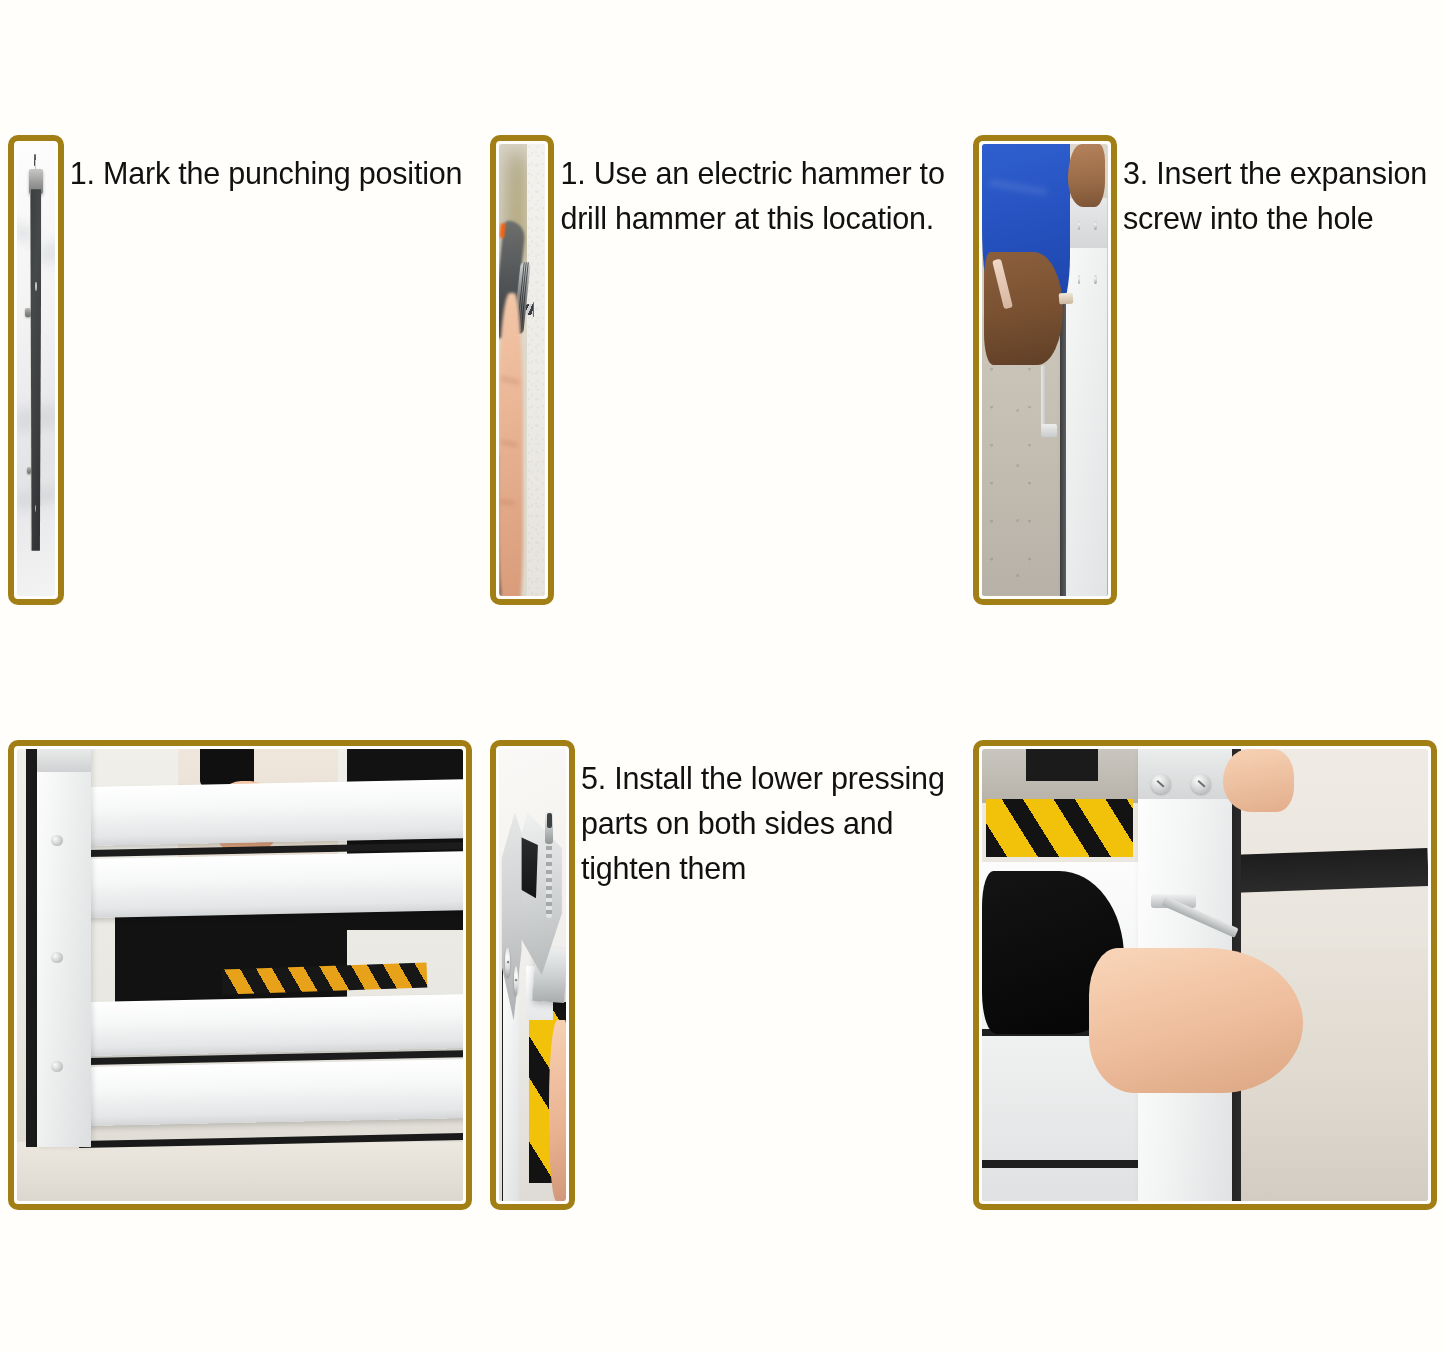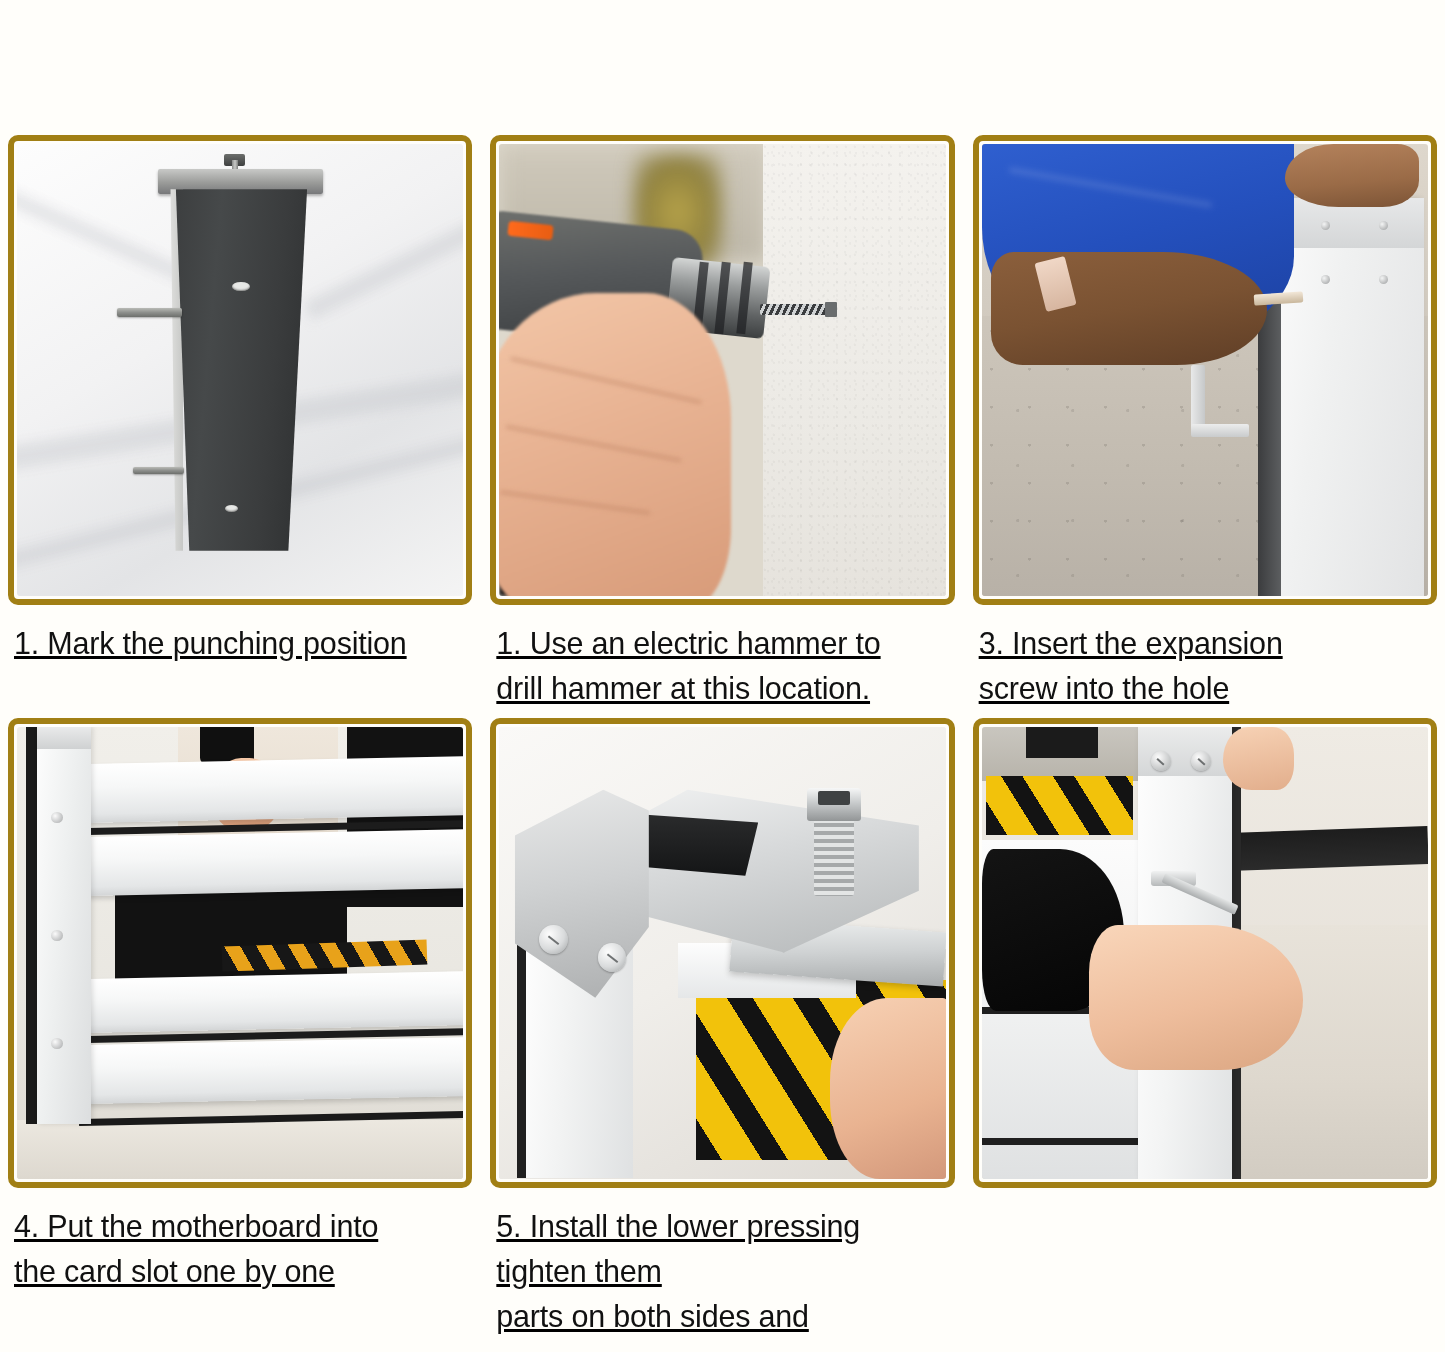--- a/index.html
+++ b/index.html
@@ -59,22 +59,21 @@
     width: 1429px;
     height: 1210px;
     display: grid;
     grid-template-columns: 1fr 1fr 1fr;
     grid-template-rows: auto auto;
     column-gap: 18px;
     row-gap: 0px;
   }
   .cell {
     display: flex;
-    flex-direction: column;
-    text-decoration: underline;
+    flex-direction: row;
   }
 
   
   .photo-frame {
     position: relative;
     width: 100%;
     height: 470px;
     box-sizing: border-box;
     border: 6px solid #A17F14;
     border-radius: 10px;
@@ -644,24 +643,20 @@
           <div class="board b4"></div>
           <div class="baseline"></div>
           <div class="post-dark"></div>
           <div class="post-left"></div>
           <div class="post-cap"></div>
           <div class="ps1"></div>
           <div class="ps2"></div>
           <div class="ps3"></div>
         </div>
       </div>
-      <div class="caption">
-        <span class="ln">4. Put the motherboard into</span>
-        <span class="ln">the card slot one by one</span>
-      </div>
     </div>
 
     <div class="cell">
       <div class="photo-frame">
         <div class="photo p5">
           <div class="wall5"></div>
           <div class="col5-dark"></div>
           <div class="col5"></div>
           <div class="hazard5"></div>
           <div class="board5"></div>
@@ -672,22 +667,22 @@
           <div class="bracket-l"></div>
           <div class="scr1"></div>
           <div class="scr2"></div>
           <div class="bolt5-thread"></div>
           <div class="bolt5-head"></div>
           <div class="bolt5-hex"></div>
         </div>
       </div>
       <div class="caption">
         <span class="ln">5. Install the lower pressing</span>
+        <span class="ln">parts on both sides and</span>
         <span class="ln">tighten them</span>
-        <span class="ln">parts on both sides and</span>
       </div>
     </div>
 
     <div class="cell">
       <div class="photo-frame">
         <div class="photo p6">
           <div class="wall6"></div>
           <div class="skirting"></div>
           <div class="floor6"></div>
           <div class="bgtop"></div>

